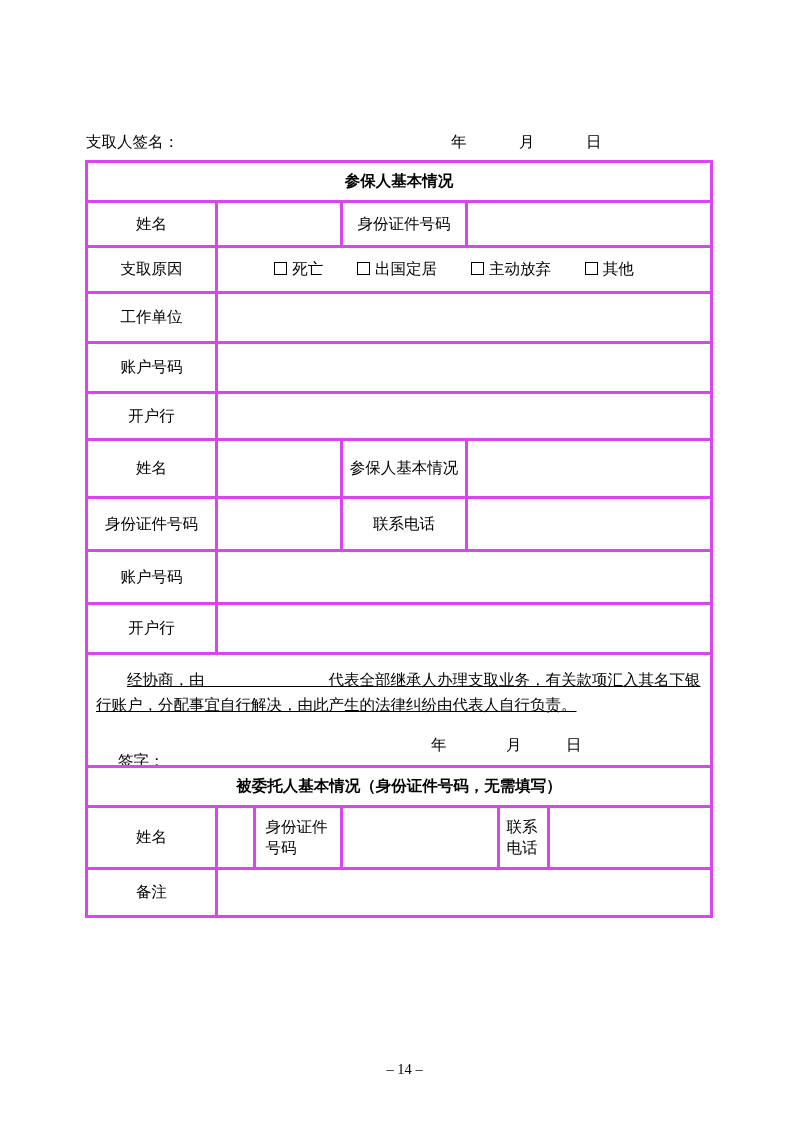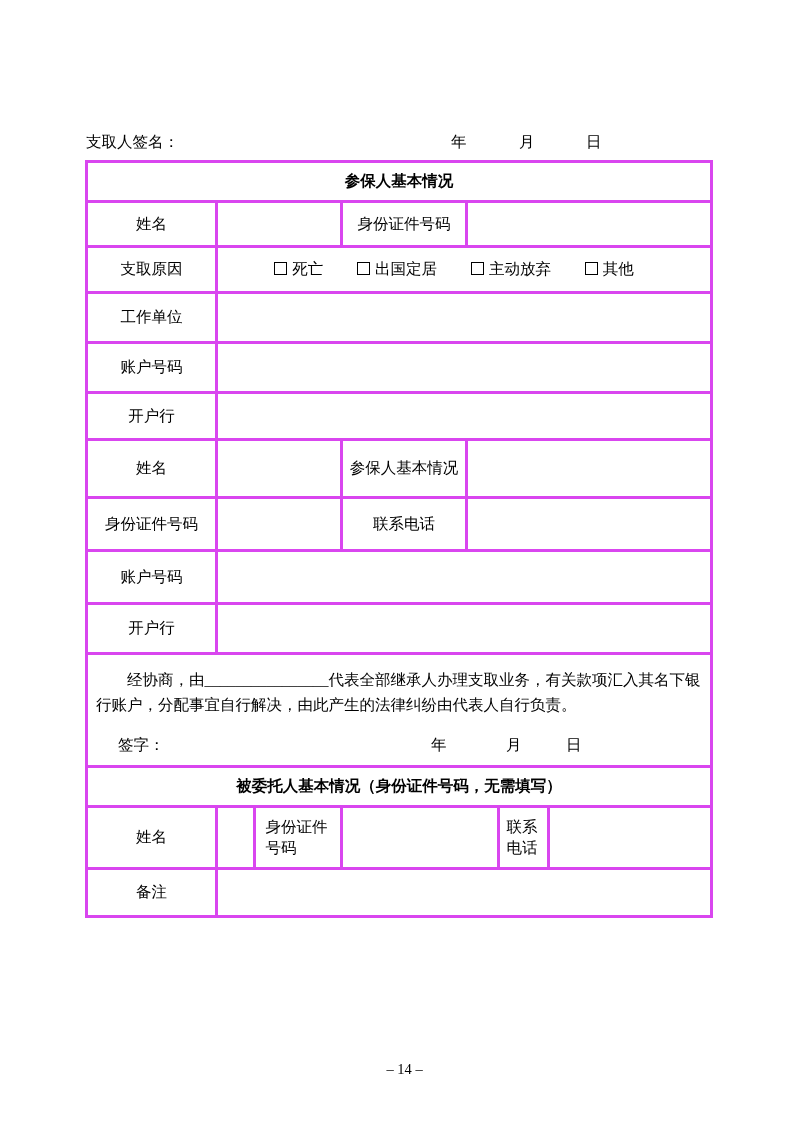--- a/index.html
+++ b/index.html
@@ -29,24 +29,24 @@
     border: 3px solid #d946ef; text-align: center; vertical-align: middle;
     padding: 2px 4px; line-height: 1.35; overflow: hidden;
   }
   .form td.sec { font-weight: bold; }
   .form td.reasons { text-align: center; padding-left: 14px; }
   .reason-opt { display: inline-block; margin-right: 30px; white-space: nowrap; }
   .cb {
     display: inline-block; width: 11px; height: 11px;
     border: 1px solid #000; margin-right: 5px; vertical-align: -1px;
   }
-  .form td.agree { text-align: left; vertical-align: top; padding: 12px 8px 6px 8px; }
+  .form td.agree { text-align: left; vertical-align: top; padding: 12px 8px 6px 8px; text-decoration: underline; }
   .agree p { margin: 0; text-indent: 2em; line-height: 1.62; }
   .sign-row { position: relative; margin-top: 18px; height: 22px; }
-  .sign-row .s { position: absolute; left: 22px; top: 0; }
+  .sign-row .s { position: absolute; left: 22px; top: 16px; }
   .sign-row .y { position: absolute; left: 335px; top: 0; }
   .sign-row .m { position: absolute; left: 410px; top: 0; }
   .sign-row .d { position: absolute; left: 470px; top: 0; }
 
   .wrap4 { display: inline-block; width: 4.2em; text-align: left; }
   .wrap2 { display: inline-block; width: 2.2em; text-align: left; }
 
   .footer {
     position: absolute; top: 1061px; left: 8px; width: 100%;
     text-align: center; font-size: 14.5px;

